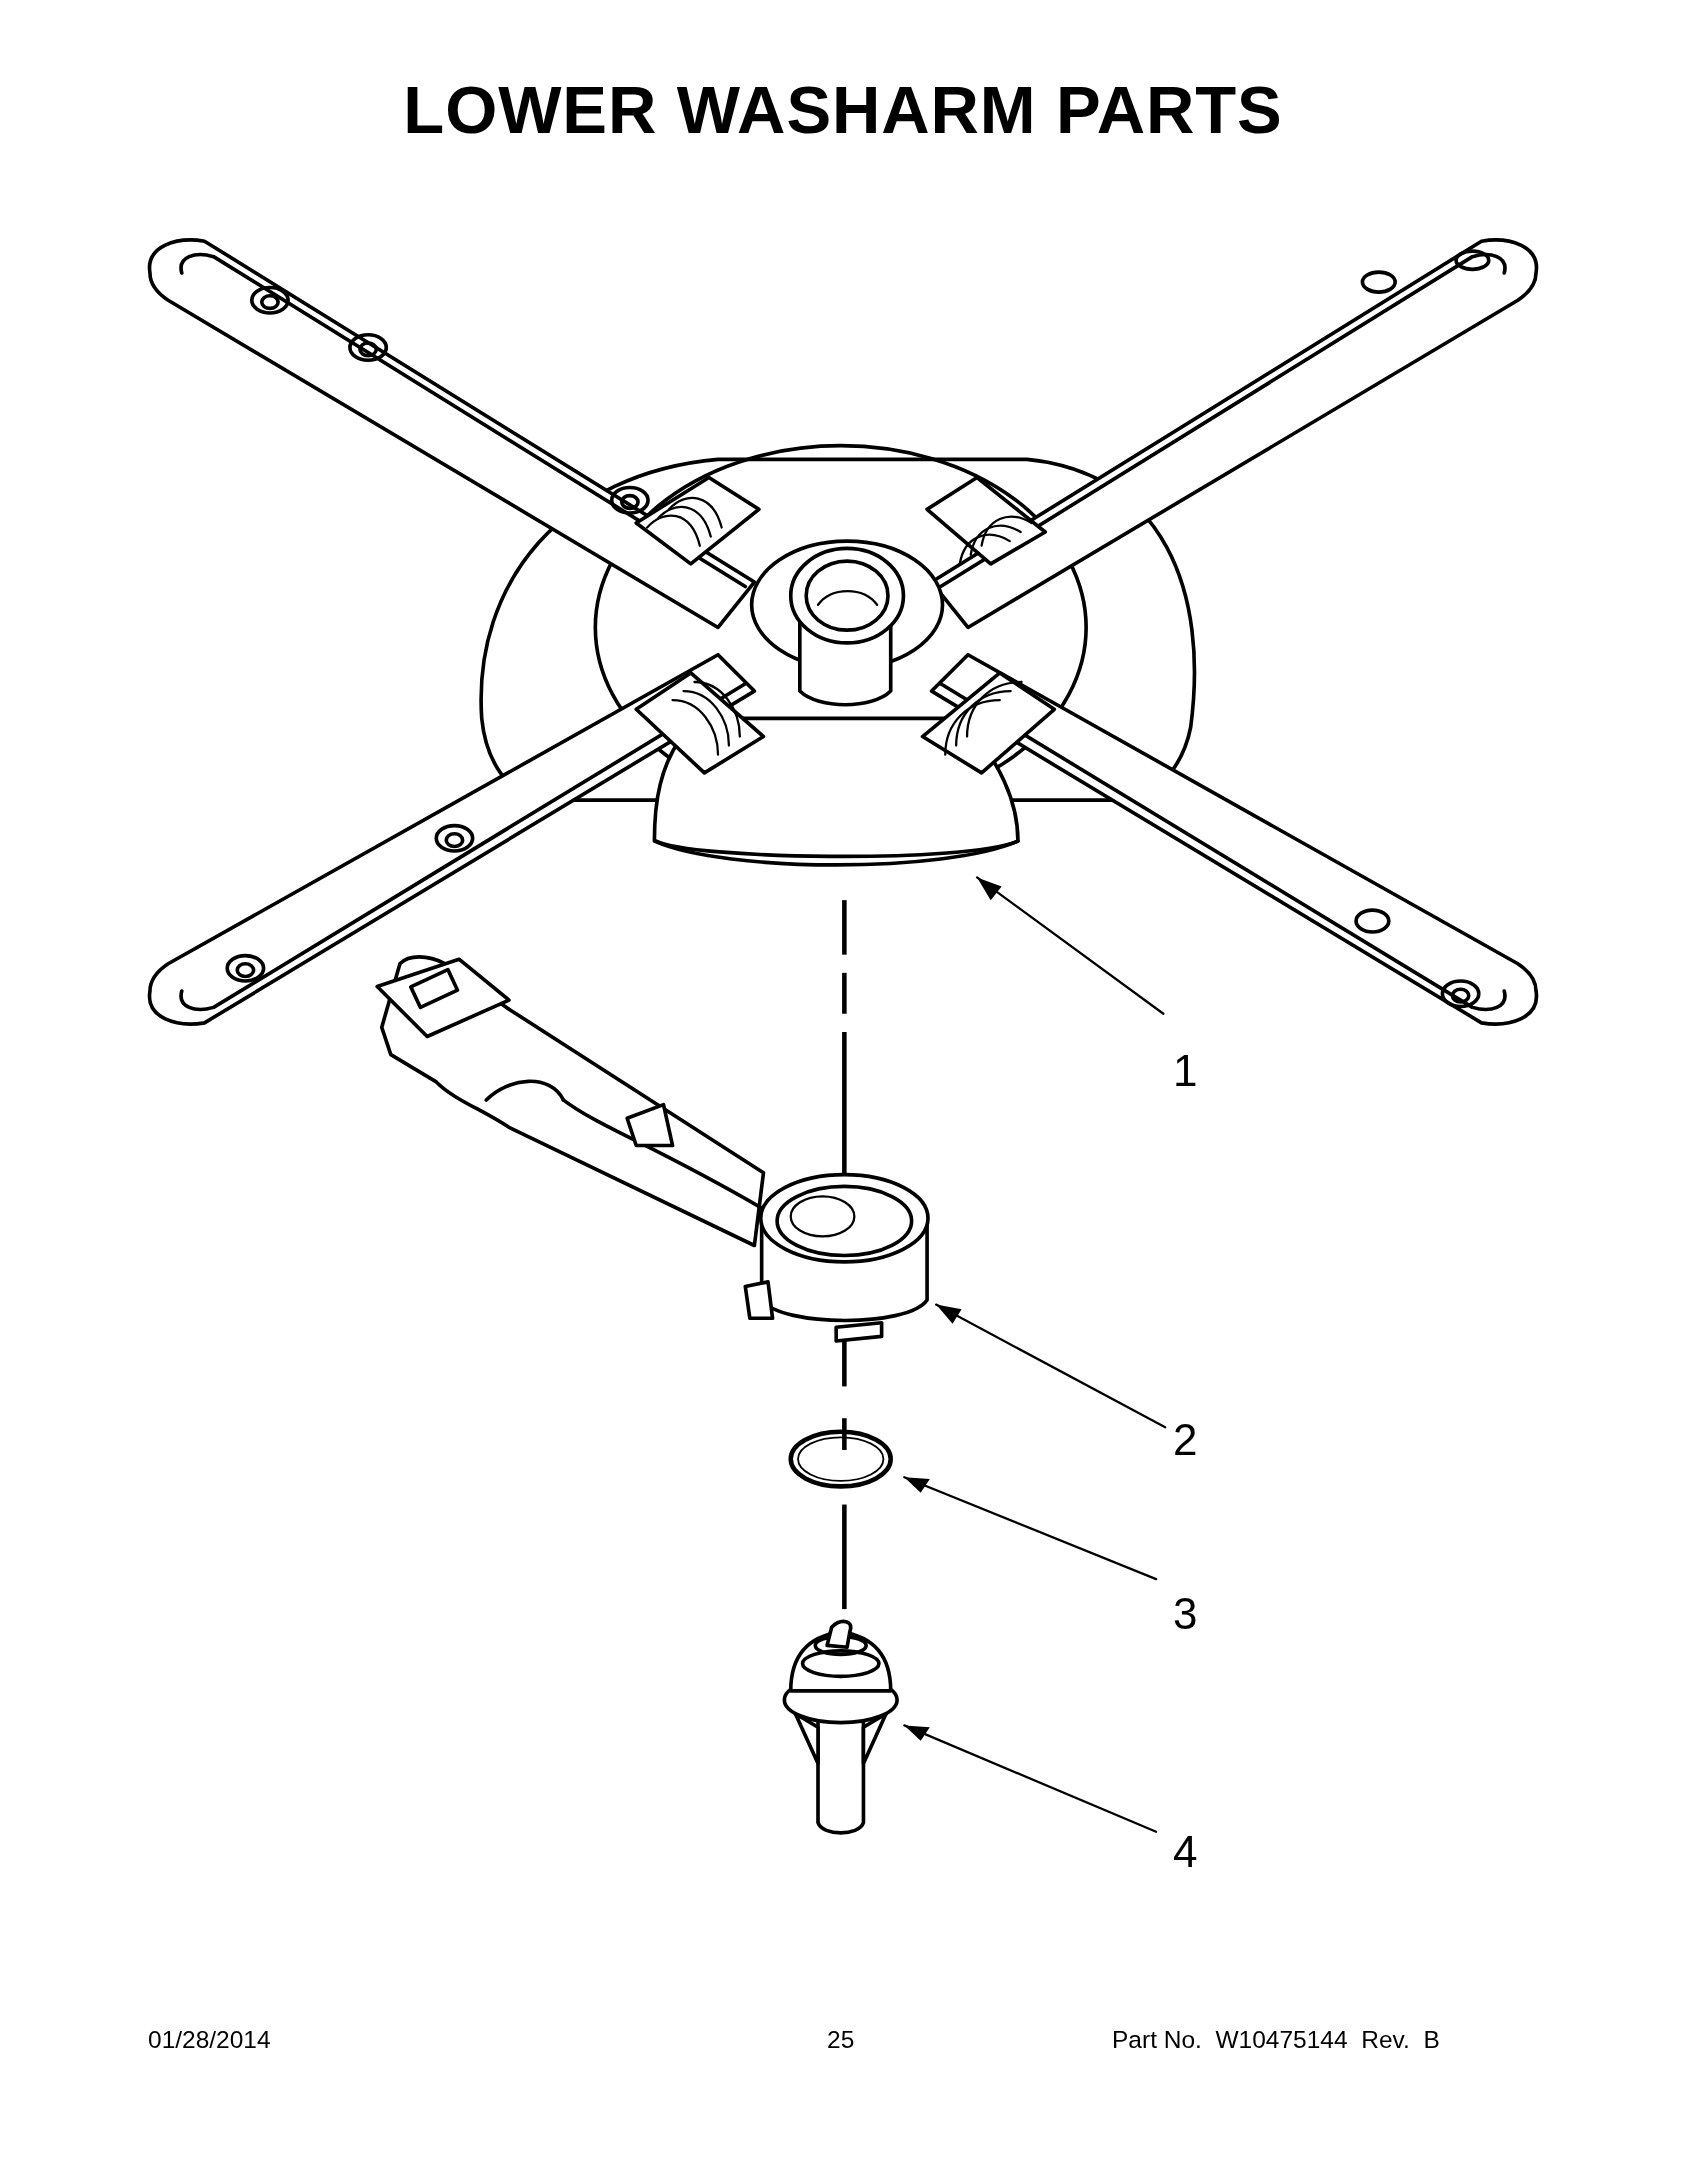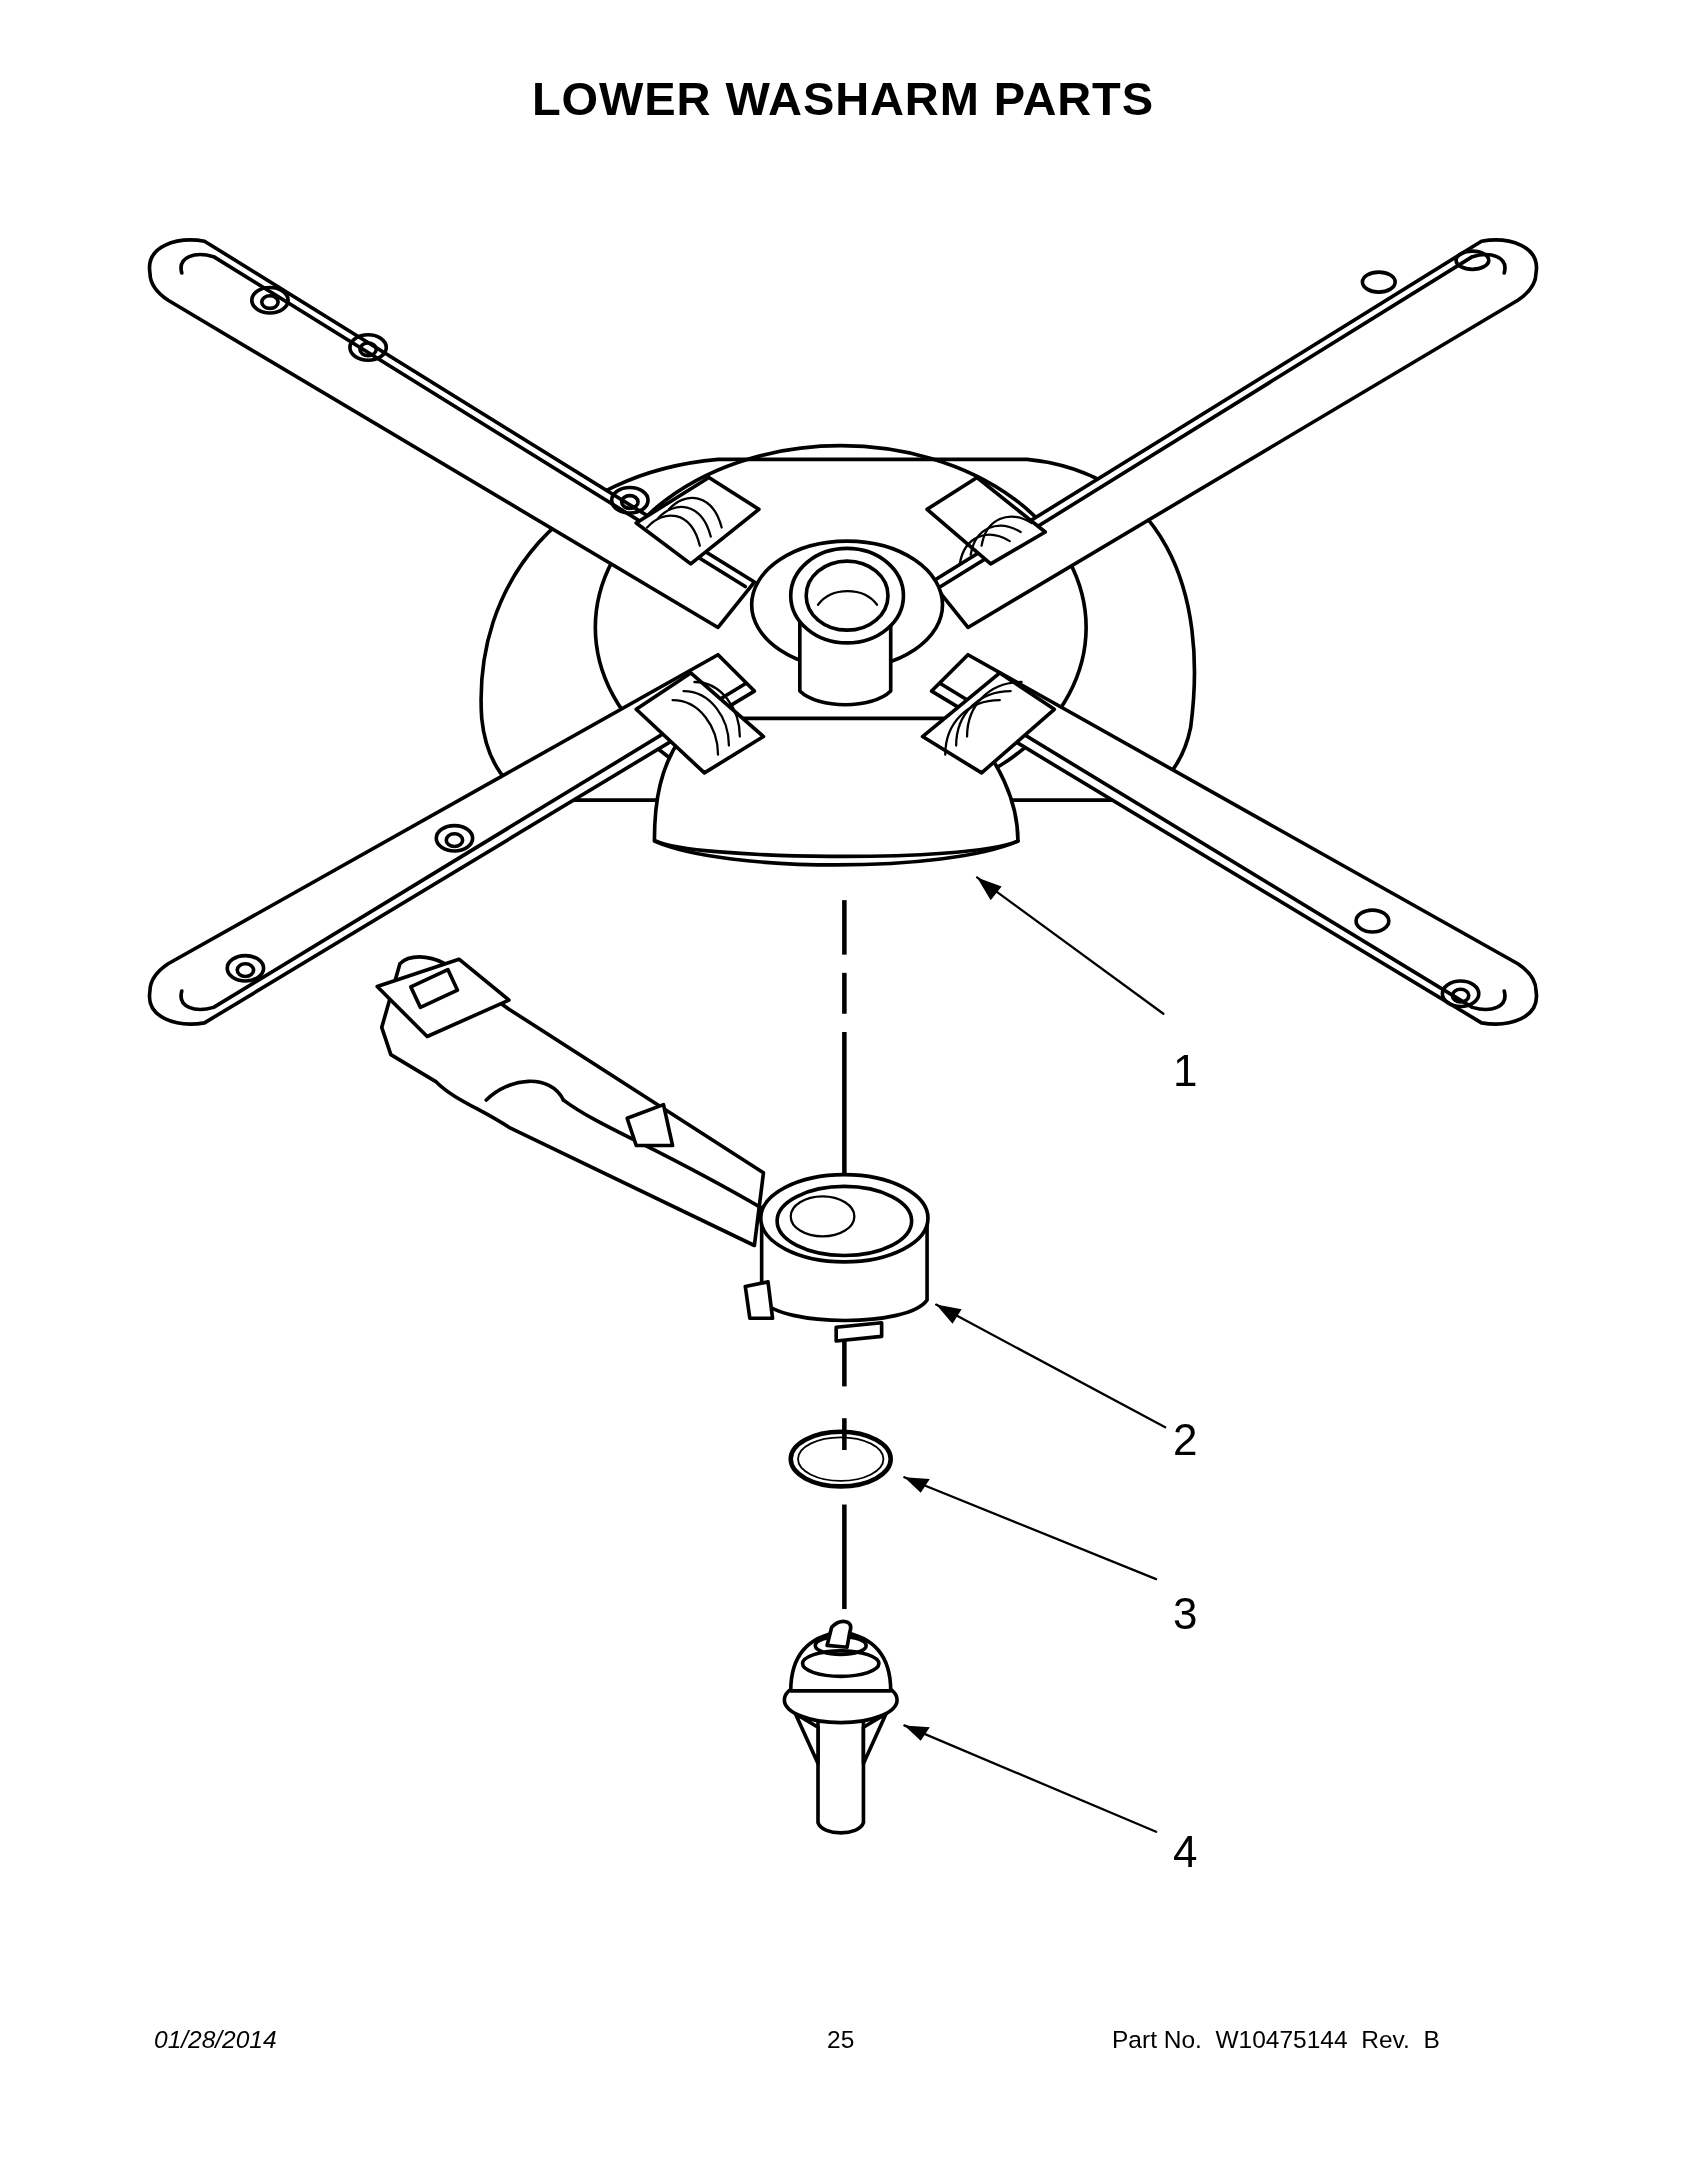--- a/index.html
+++ b/index.html
@@ -1,17 +1,17 @@
 <!DOCTYPE html>
 <html style="font-size:14.5px"><head>
   <meta charset="utf-8">
   <style>
     html, body { margin: 0; padding: 0; background: #ffffff; }
     body { width: 1686px; height: 2182px; position: relative; overflow: hidden; font-family: "Liberation Sans", sans-serif; color: #000; }
-    .title { position: absolute; left: 0; top: 71px; width: 1686px; text-align: center; font-size: 47px; font-weight: bold; letter-spacing: 0.9px; }
+    .title { position: absolute; left: 0; top: 71px; width: 1686px; text-align: center; font-size: 67px; font-weight: bold; letter-spacing: 0.9px; }
     .diagram { position: absolute; left: 0; top: 0; width: 1686px; height: 2182px; }
     .callout { position: absolute; font-size: 44px; font-weight: normal; }
     .footer-text { position: absolute; top: 2026px; font-size: 24.5px; }
     svg .ln { fill: none; stroke: #000; stroke-width: 4; stroke-linejoin: round; stroke-linecap: round; }
     svg .thin { fill: none; stroke: #000; stroke-width: 2.5; stroke-linecap: round; }
     svg .fillw { fill: #fff; stroke: #000; stroke-width: 4; stroke-linejoin: round; }
   </style>
 </head>
 <body>
 
@@ -132,16 +132,16 @@
     <line class="thin" x1="995" y1="1898" x2="1272" y2="2015"></line>
     <polygon points="995,1898 1023,1900 1013,1915" fill="#000"></polygon>
   </g>
 </svg>
 
 <div class="callout" style="left:1173px; top:1046px;">1</div>
 <div class="callout" style="left:1173px; top:1415px;">2</div>
 <div class="callout" style="left:1173px; top:1589px;">3</div>
 <div class="callout" style="left:1173px; top:1827px;">4</div>
 
-<div class="footer-text" style="left:154px;font-style:italic;">01/28/2014</div>
+<div class="footer-text" style="left:148px;">01/28/2014</div>
 <div class="footer-text" style="left:827px;">25</div>
 <div class="footer-text" style="left:1112px; white-space:pre;">Part No.  W10475144  Rev.  B</div>
 
 
 </body></html>

